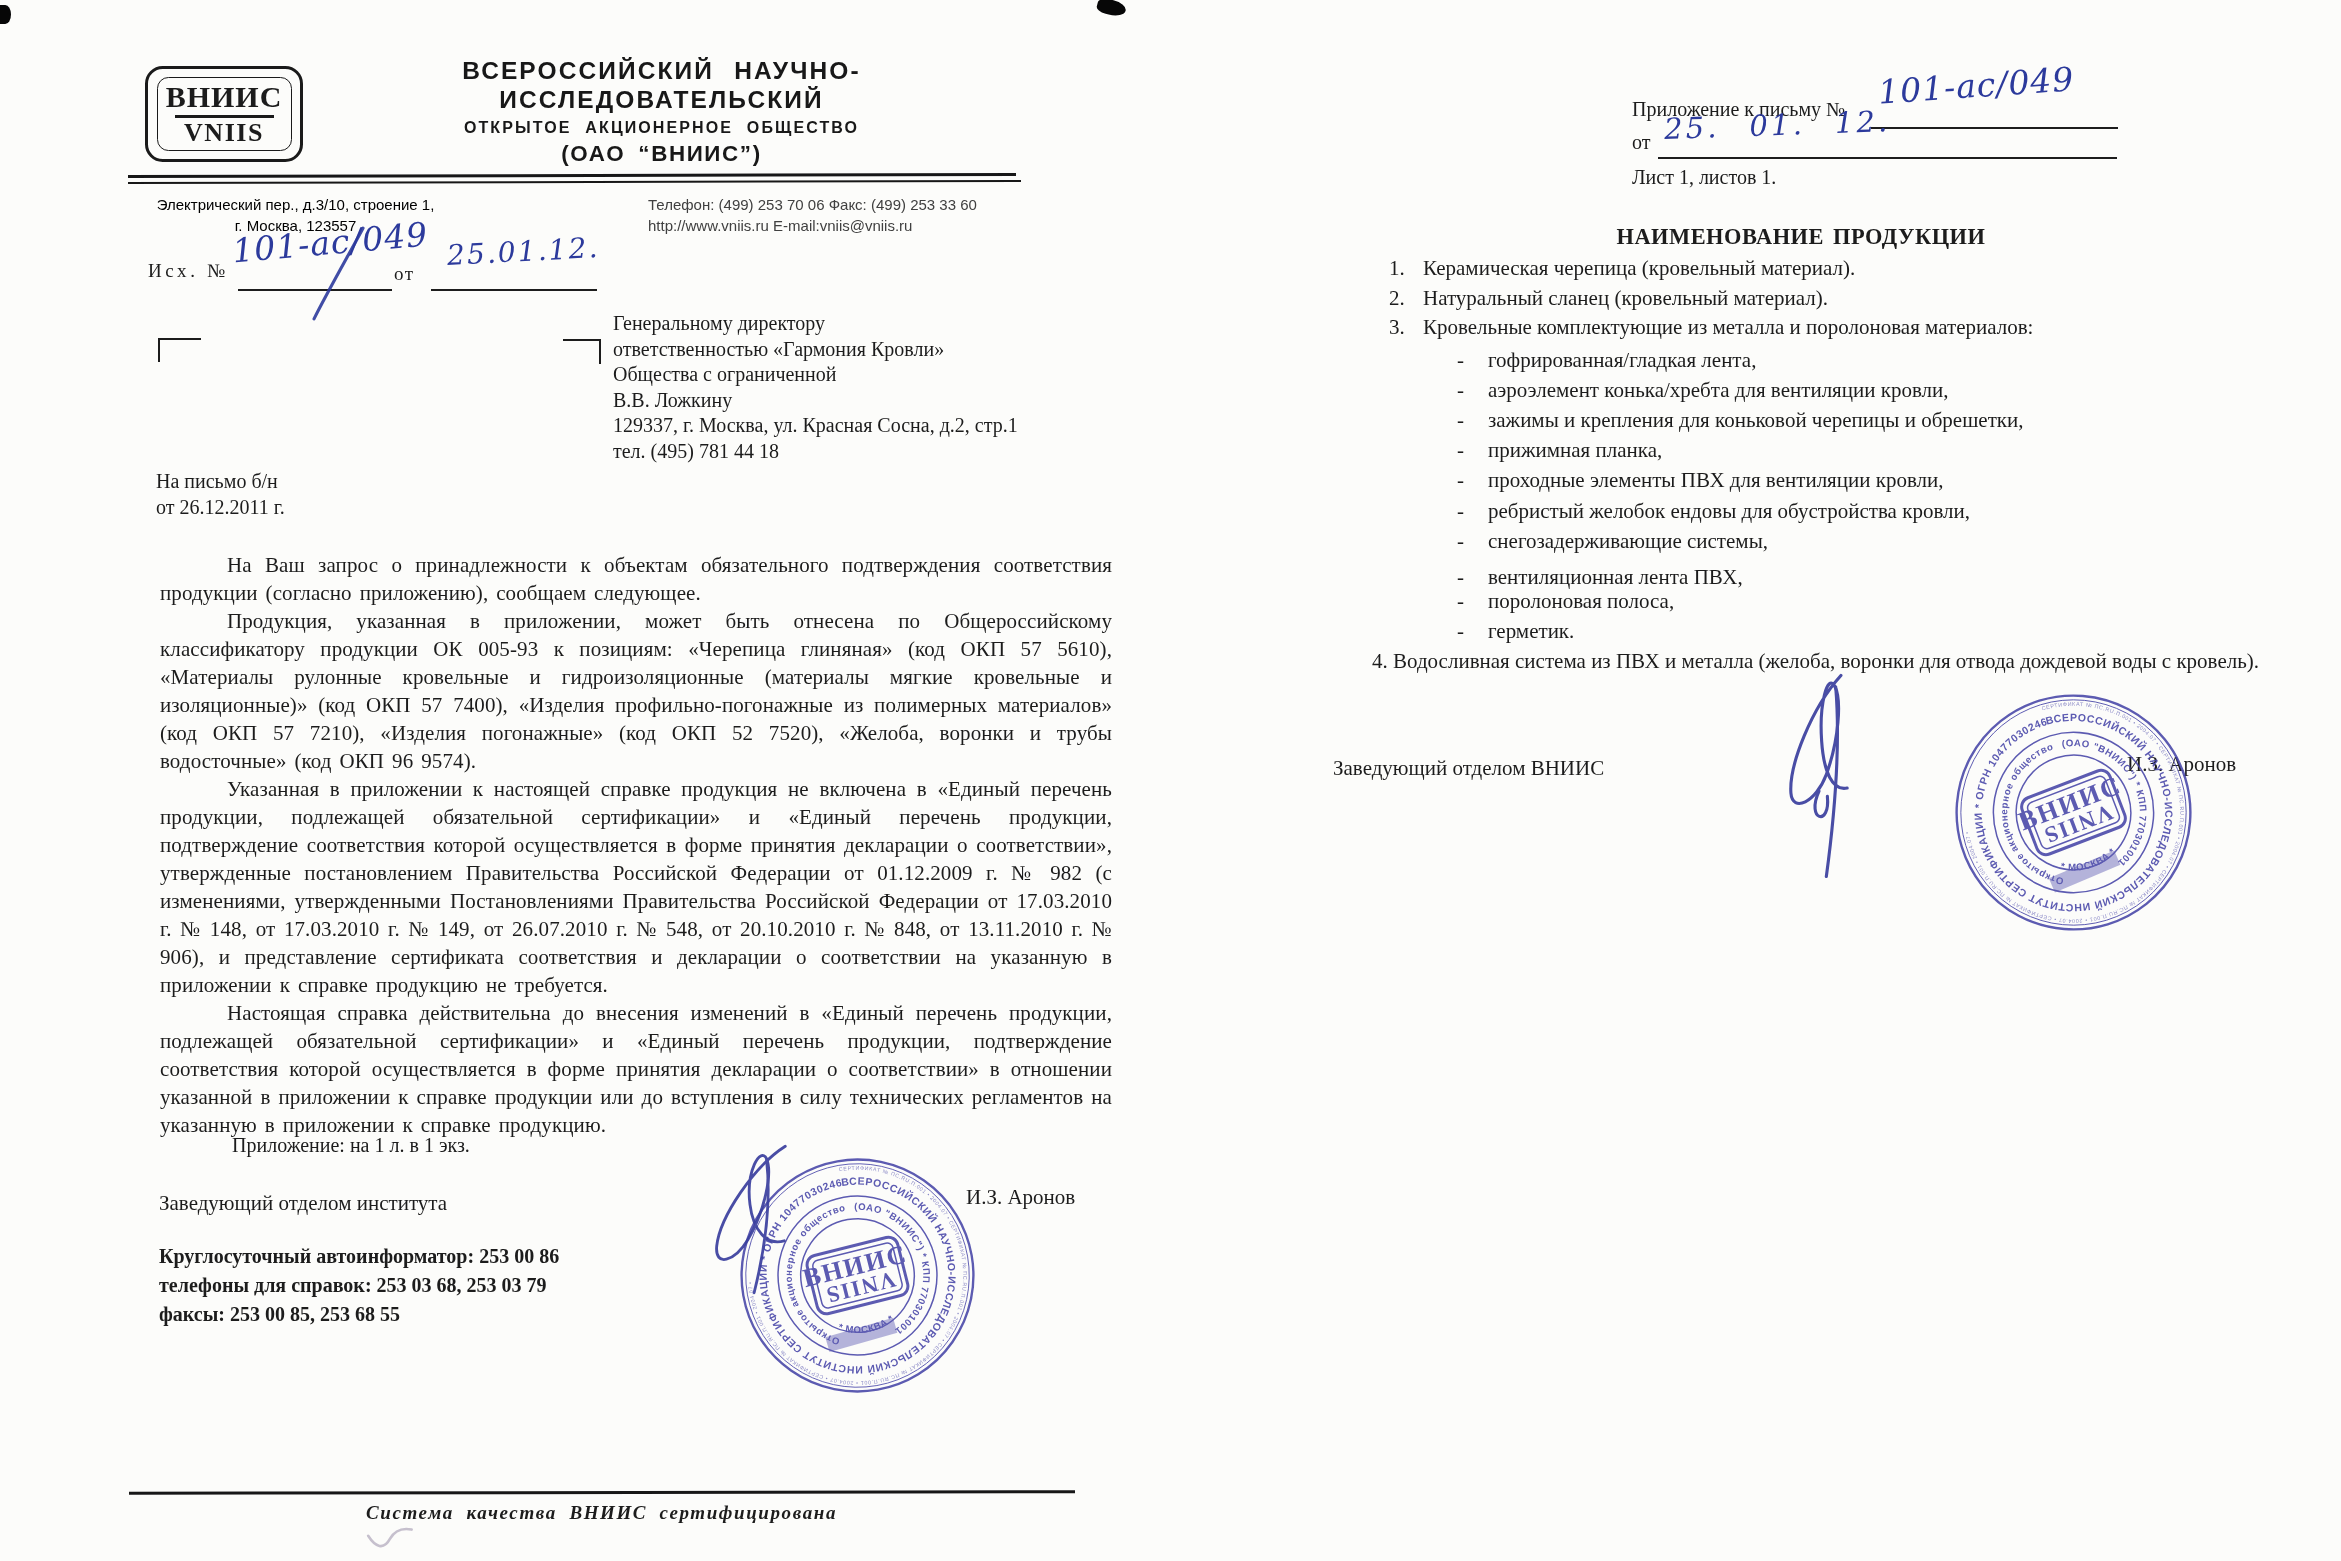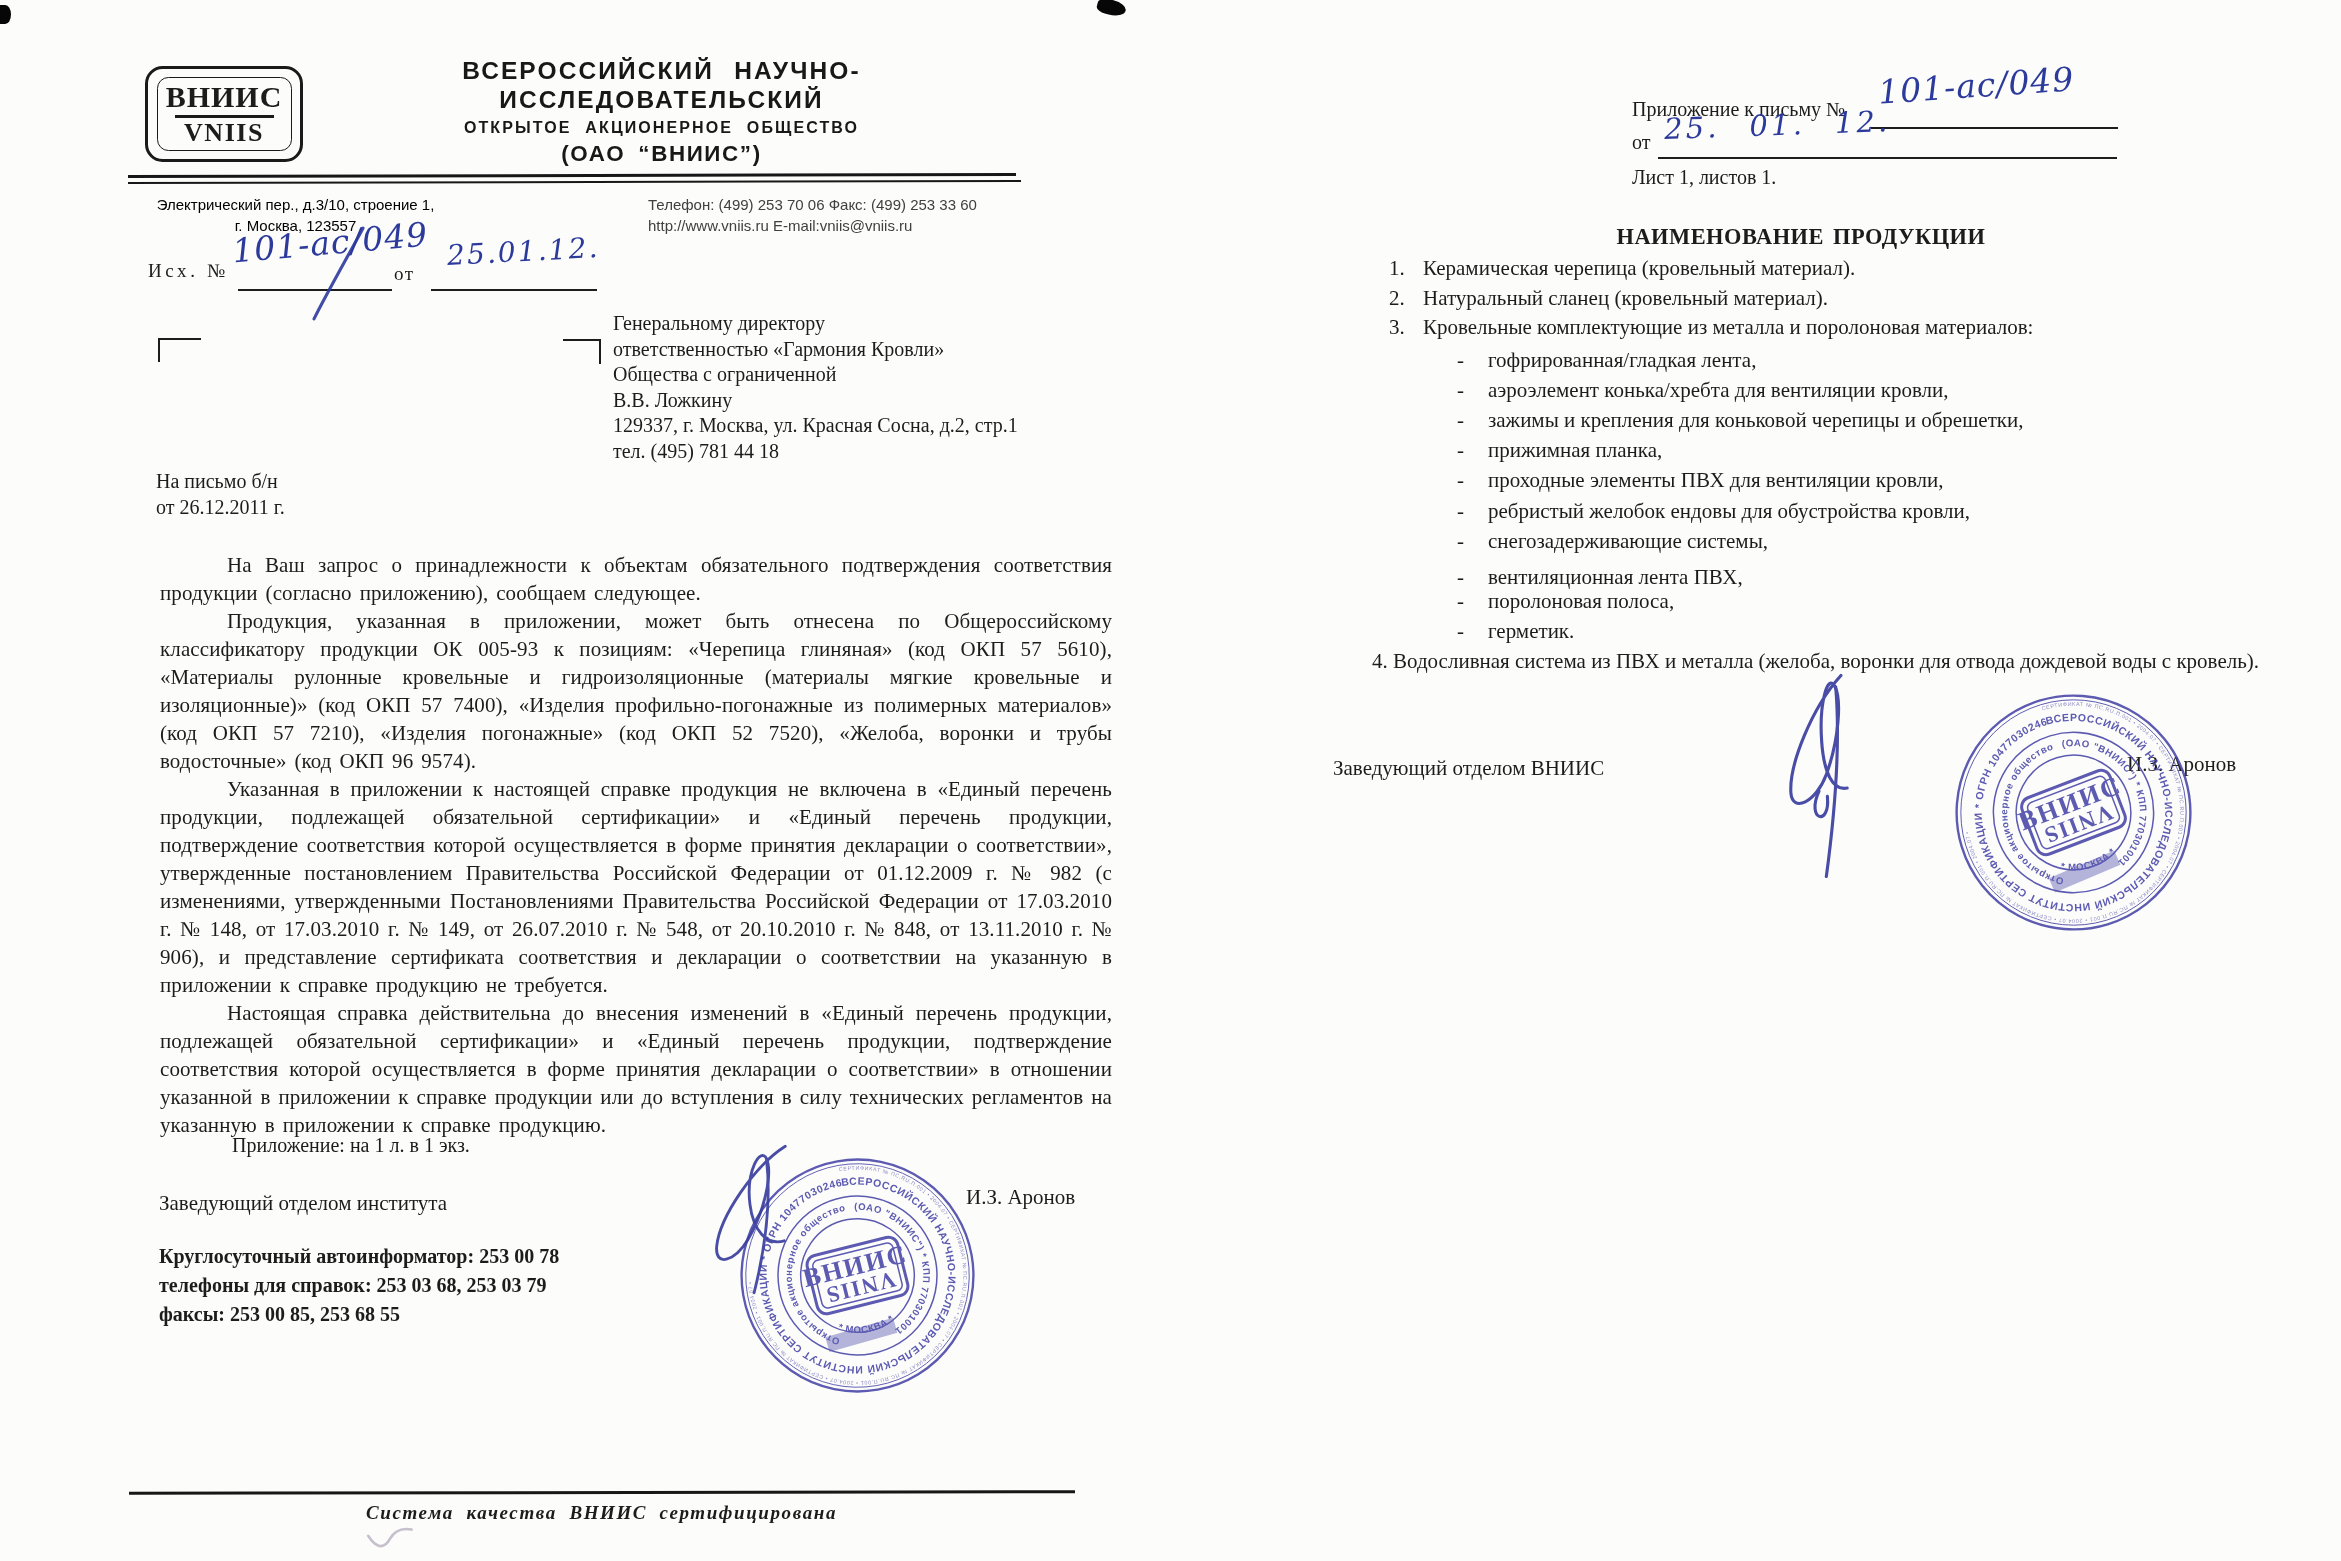--- a/index.html
+++ b/index.html
@@ -151,21 +151,21 @@
       <p>Указанная в приложении к настоящей справке продукция не включена в «Единый перечень продукции, подлежащей обязательной сертификации» и «Единый перечень продукции, подтверждение соответствия которой осуществляется в форме принятия декларации о соответствии», утвержденные постановлением Правительства Российской Федерации от 01.12.2009 г. № 982 (с изменениями, утвержденными Постановлениями Правительства Российской Федерации от 17.03.2010 г. № 148, от 17.03.2010 г. № 149, от 26.07.2010 г. № 548, от 20.10.2010 г. № 848, от 13.11.2010 г. № 906), и представление сертификата соответствия и декларации о соответствии на указанную в приложении к справке продукцию не требуется.</p>
       <p>Настоящая справка действительна до внесения изменений в «Единый перечень продукции, подлежащей обязательной сертификации» и «Единый перечень продукции, подтверждение соответствия которой осуществляется в форме принятия декларации о соответствии» в отношении указанной в приложении к справке продукции или до вступления в силу технических регламентов на указанную в приложении к справке продукцию.</p>
     </div>
 
     <div class="abs attachment">Приложение: на 1 л. в 1 экз.</div>
 
     <div class="abs sig-label" style="left:159px;top:1191px;">Заведующий отделом института</div>
     <div class="abs sig-label" style="left:966px;top:1185px;">И.З. Аронов</div>
 
     <div class="abs phones">
-      <div>Круглосуточный автоинформатор: 253 00 78</div>
+      <div>Круглосуточный автоинформатор: 253 00 86</div>
       <div>телефоны для справок: 253 03 68,  253 03 79</div>
       <div>факсы: 253 00 85, 253 68 55</div>
     </div>
 
     <div class="abs stamp" style="left:738px;top:1156px;width:239px;height:239px;transform:rotate(-10deg);">
       <svg viewBox="0 0 400 400" width="239" height="239">
         <g stroke="#4745a8" fill="none">
           <circle cx="200" cy="200" r="194" stroke-width="4"></circle>
           <circle cx="200" cy="200" r="187" stroke-width="1.5"></circle>
           <circle cx="200" cy="200" r="133" stroke-width="2.5"></circle>

